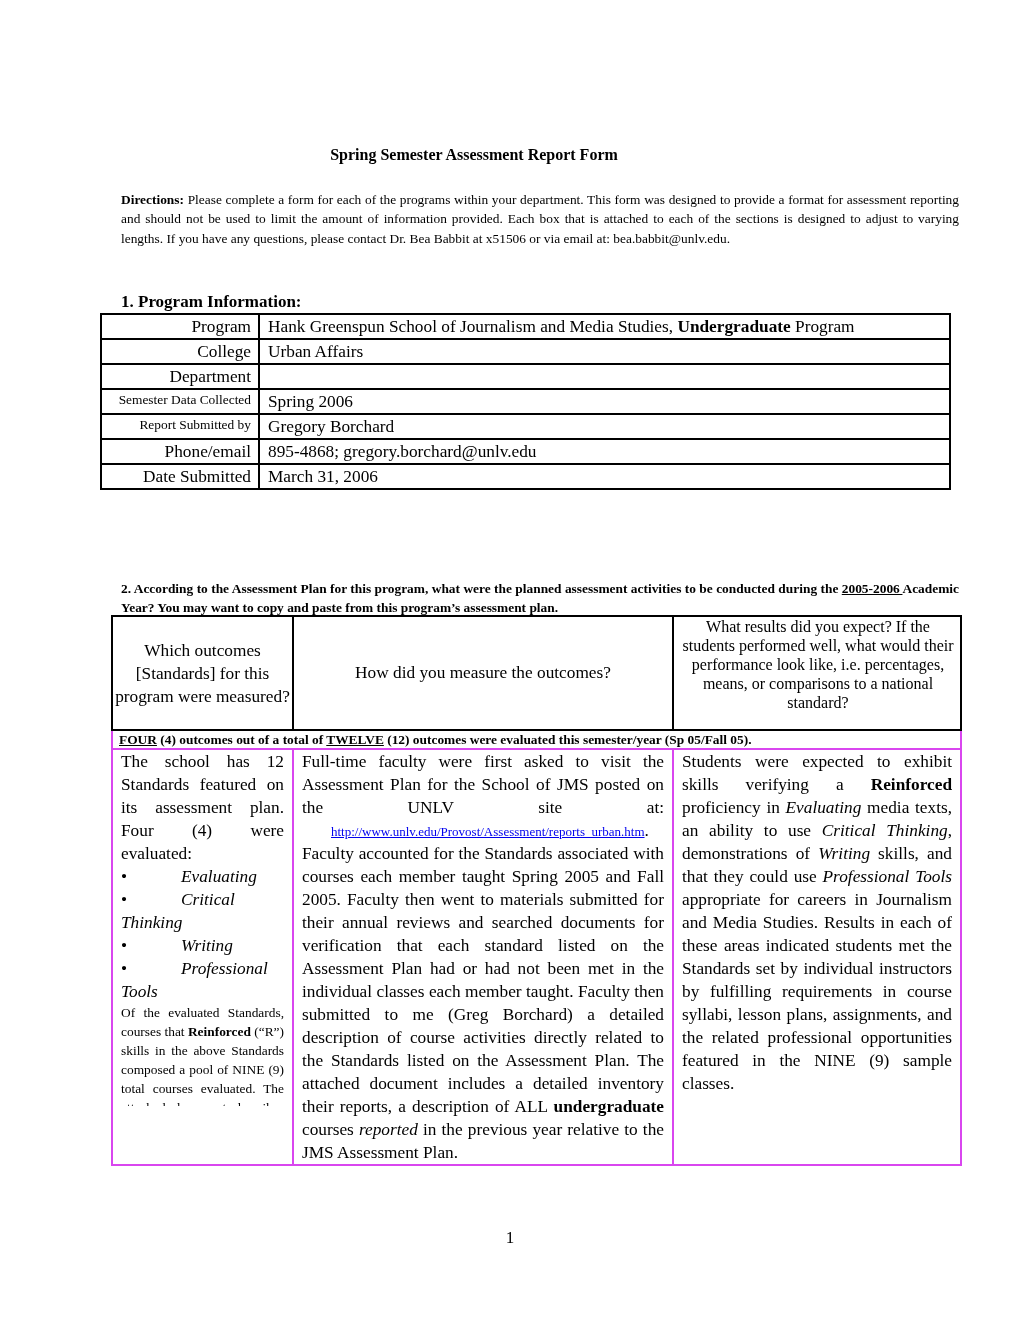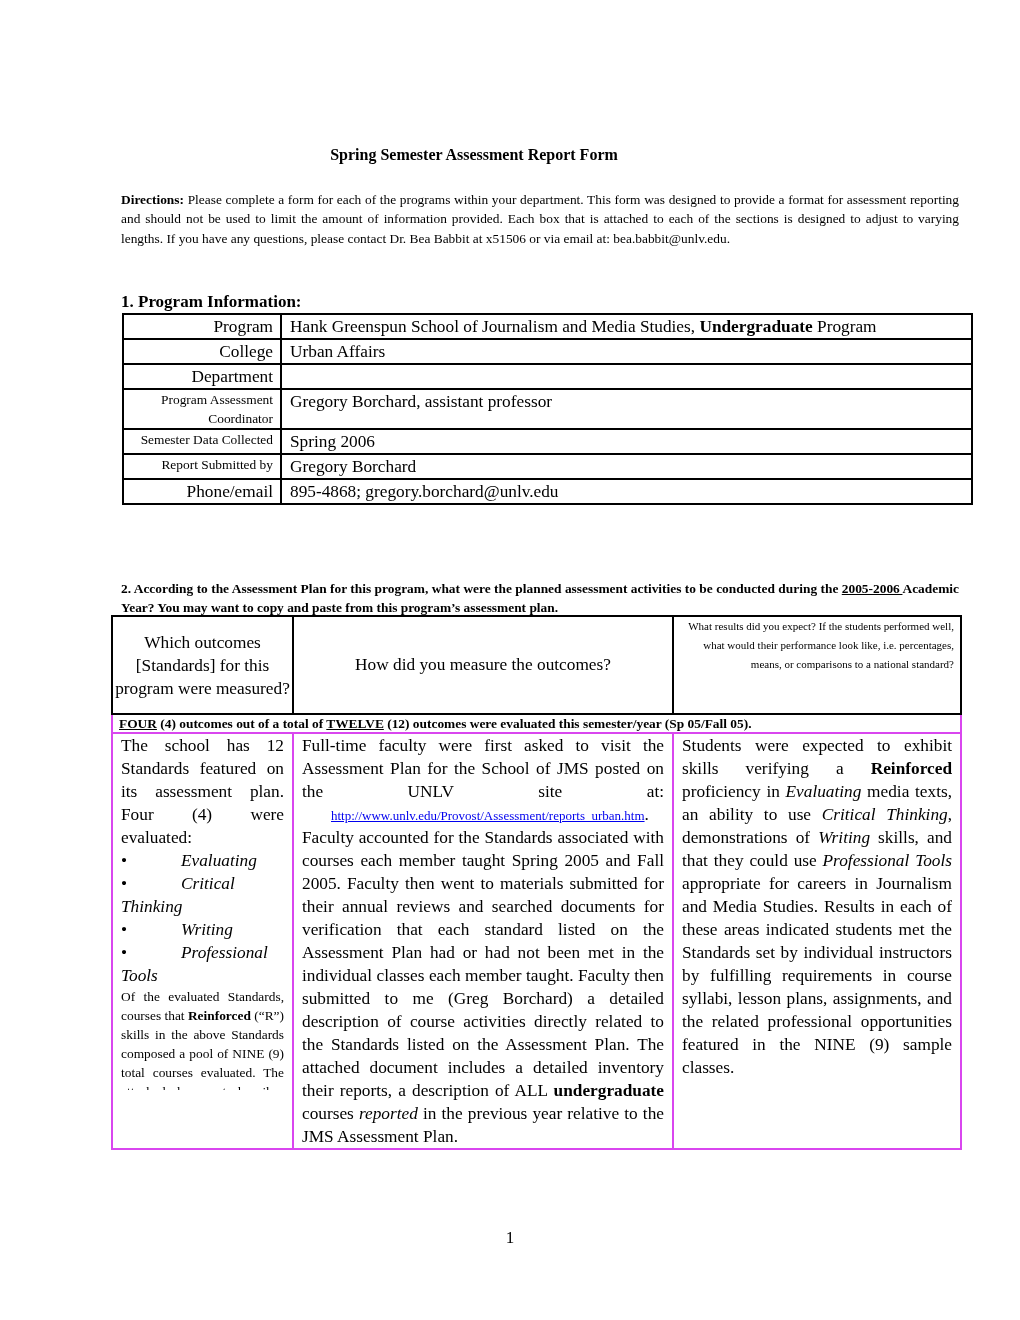--- a/index.html
+++ b/index.html
@@ -2,33 +2,33 @@
 <html><head>
 <meta charset="utf-8">
 <style>
   html, body { margin:0; padding:0; background:#ffffff; }
   body { width:1020px; height:1320px; position:relative; font-family:"Liberation Serif", "DejaVu Serif", serif; color:#000; overflow:hidden; }
   .page-title { position:absolute; top:146px; left:0; width:948px; text-align:center; font-weight:bold; font-size:16px; }
   .directions { position:absolute; top:190px; left:121px; width:838px; font-size:13.4px; line-height:19.3px; text-align:justify; }
   .directions b { font-weight:bold; }
   .sec1-heading { position:absolute; top:292px; left:121px; font-weight:bold; font-size:17px; }
   table { border-collapse:collapse; }
-  .info-table { position:absolute; top:313px; left:122px; width:851px; }
+  .info-table { position:absolute; top:313px; left:100px; width:851px; }
   .info-table td { border:2px solid #000; padding:0 6px 0 8px; vertical-align:top; font-size:17.3px; line-height:23px; }
   .info-table td.lbl { width:145px; text-align:right; padding:0 7px 0 4px; }
   .info-table td.lbl.small { font-size:13.4px; line-height:19px; }
   .info-table tr { height:23px; }
   .sec2-heading { position:absolute; top:579px; left:121px; width:838px; font-weight:bold; font-size:13.4px; line-height:19px; text-align:justify; }
   .u { text-decoration:underline; }
   .plan-table { position:absolute; top:615px; left:111px; width:851px; }
   .plan-table td { border:2px solid #d946ef; vertical-align:top; }
   .plan-table th { border:2px solid #000; font-weight:normal; }
   .hdr1 { width:177px; text-align:center; font-size:17.3px; line-height:23px; vertical-align:middle; }
   .hdr2 { width:376px; text-align:center; font-size:17.3px; vertical-align:middle; }
-  .hdr3 { text-align:right; font-size:11px; line-height:19px; padding:0 6px 4px 8px; vertical-align:top; }
+  .hdr3 { text-align:center; font-size:16px; line-height:19px; padding:0 6px 17px 8px; vertical-align:top; }
   .summary { font-weight:bold; font-size:13.4px; line-height:17px; padding:0 6px; text-align:left; }
   .col1 { padding:0 8px; font-size:17.3px; line-height:23px; text-align:justify; }
   .col1 .small { font-size:13.4px; line-height:19px; text-align:justify; }
   .col2 { padding:0 8px; font-size:17.3px; line-height:23px; text-align:justify; }
   .col3 { padding:0 8px; font-size:17.3px; line-height:23px; text-align:justify;font-family:Liberation Serif, serif; }
   .link { color:#0000ee; text-decoration:underline; font-size:13px; line-height:16px;margin-left:29px; }
   ul.bullets { list-style:none; margin:0; padding:0; }
   ul.bullets li { font-style:italic; position:relative; padding-left:0; }
   ul.bullets li .dot { font-style:normal; display:inline-block; width:60px; }
   .page-number { position:absolute; top:1228px; left:0; width:1020px; text-align:center; font-size:17px; }
@@ -51,34 +51,34 @@
   </tr>
   <tr>
     <td class="lbl">College</td>
     <td>Urban Affairs</td>
   </tr>
   <tr>
     <td class="lbl">Department</td>
     <td></td>
   </tr>
   <tr>
-    <td class="lbl small">Program Assessment Coordinator</td>
-    <td>Gregory Borchard, assistant professor</td>
-  </tr>
-  <tr>
     <td class="lbl small">Semester Data Collected</td>
     <td>Spring 2006</td>
   </tr>
   <tr>
     <td class="lbl small">Report Submitted by</td>
     <td>Gregory Borchard</td>
   </tr>
   <tr>
     <td class="lbl">Phone/email</td>
     <td>895-4868; gregory.borchard@unlv.edu</td>
+  </tr>
+  <tr>
+    <td class="lbl">Date Submitted</td>
+    <td>March 31, 2006</td>
   </tr>
 </tbody>
   </table>
 
 <div class="sec2-heading"><span>2. According to the Assessment Plan for this program, what were the planned assessment activities to be conducted during the </span><span class="u">2005-2006 </span><span>Academic Year? You may want to copy and paste from this program’s assessment plan.</span></div>
 
 <table class="plan-table">
   <tbody>
       <tr style="height:98px;">
     <th class="hdr1">Which outcomes [Standards] for this program were measured?</th>

